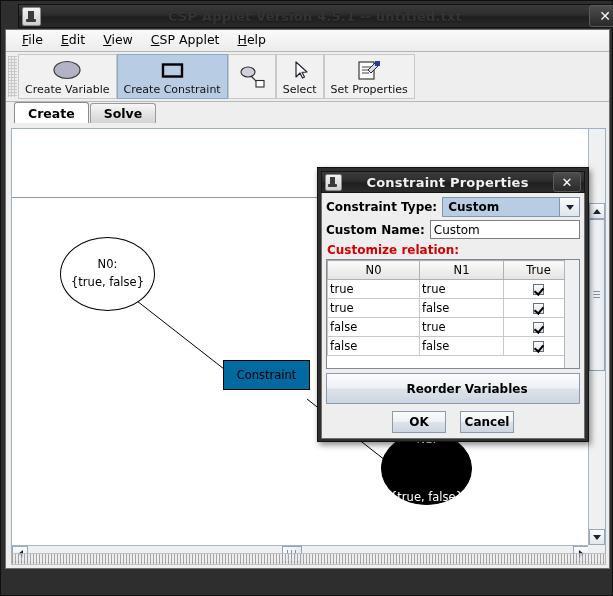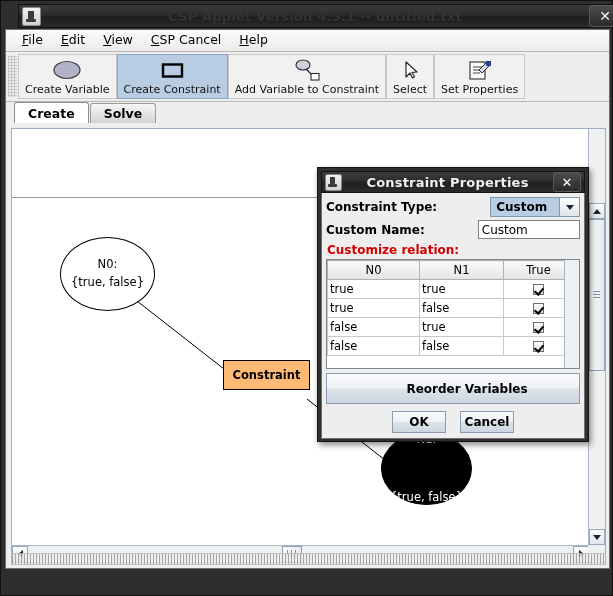--- a/index.html
+++ b/index.html
@@ -148,23 +148,23 @@
     border:1px solid #000;border-radius:50%;
     display:flex;flex-direction:column;align-items:center;justify-content:center;
     box-sizing:border-box;
     background:#fff;color:#000;
     font-size:11.5px;line-height:1.55;
     cursor:default;
   }
   .node.sel{background:#000;color:#fff;border-color:#000;}
   .cbox{
     position:absolute;
-    border:1px solid #000;background:#fdba74;
+    border:1px solid #000;background:#0369a1;
     display:flex;align-items:center;justify-content:center;
-    font-size:11.5px;color:#000;box-sizing:border-box;cursor:default;font-weight:bold;
+    font-size:11.5px;color:#000;box-sizing:border-box;cursor:default;
   }
   
   .sb-v{
     position:absolute;right:0;top:0;width:17px;height:416px;
     background:#eef0f2;border-left:1px solid #a9b6c6;box-sizing:border-box;
   }
   .sb-h{
     position:absolute;left:0;bottom:0;width:577px;height:17px;
     background:#eef0f2;border-top:1px solid #a9b6c6;box-sizing:border-box;
   }
@@ -208,21 +208,21 @@
     display:flex;align-items:center;
   }
   .dlg-title .title-text{color:#f0f0f0;text-shadow:none;font-size:13px;}
   .dlg-body{
     position:absolute;left:3px;top:25px;width:264px;height:246px;
     background:#eeeeee;
     border:1px solid #6f6f6f;border-top:none;
     box-sizing:border-box;
     padding:4px 4px 0 4px;
   }
-  .row{display:flex;align-items:center;margin-bottom:3px;gap:48px;}
+  .row{display:flex;align-items:center;margin-bottom:3px;}
   .row .lab{font-size:12px;font-weight:bold;color:#000;white-space:nowrap;margin-right:5px;}
   .combo{
     flex:1 1 auto;height:20px;
     background:#b8cde4;border:1px solid #8296ad;
     box-sizing:border-box;display:flex;align-items:center;
     font-size:12px;font-weight:bold;color:#000;padding-left:5px;
     position:relative;cursor:default;
   }
   .combo .cbtn{
     position:absolute;right:0;top:0;width:19px;height:18px;
@@ -302,21 +302,21 @@
     <div class="title-text">CSP Applet Version 4.5.1 -- untitled.txt</div>
     <div class="title-close">✕</div>
   </div>
 
   <div class="client">
 
     <div class="menubar">
       <div class="menu-item"><u>F</u><span style="display:inline">ile</span></div>
       <div class="menu-item"><u>E</u><span>dit</span></div>
       <div class="menu-item"><u>V</u><span>iew</span></div>
-      <div class="menu-item"><u>C</u><span>SP Cancel</span></div>
+      <div class="menu-item"><u>C</u><span>SP Applet</span></div>
       <div class="menu-item"><u>H</u><span>elp</span></div>
     </div>
 
     <div class="toolbar">
       <div class="grip"></div>
 
       <div class="tbtn">
         <div class="glyph">
           <svg width="30" height="22">
               <ellipse cx="15" cy="11" rx="13" ry="8.5" fill="#b3b3c7" stroke="#3a3a3a" stroke-width="1.2"></ellipse>
@@ -335,21 +335,20 @@
       </div>
 
       <div class="tbtn">
         <div class="glyph">
           <svg width="34" height="24">
             <ellipse cx="13" cy="7" rx="7" ry="5" fill="#cfcfdd" stroke="#2b2b2b" stroke-width="1.1"></ellipse>
             <line x1="16" y1="11" x2="22" y2="17" stroke="#2b2b2b" stroke-width="1.2"></line>
             <rect x="21" y="15.5" width="8" height="6.5" fill="#fff" stroke="#2b2b2b" stroke-width="1.1"></rect>
           </svg>
         </div>
-        <div class="lbl">Add Variable to Constraint</div>
       </div>
 
       <div class="tbtn">
         <div class="glyph">
           <svg width="20" height="22">
               <path d="M6 3 L6 18 L10 14 L12.5 19 L14.5 18 L12 13.3 L17 13 Z" fill="#fff" stroke="#23272e" stroke-width="1.2" stroke-linejoin="round"></path>
             </svg>
         </div>
         <div class="lbl">Select</div>
       </div>

